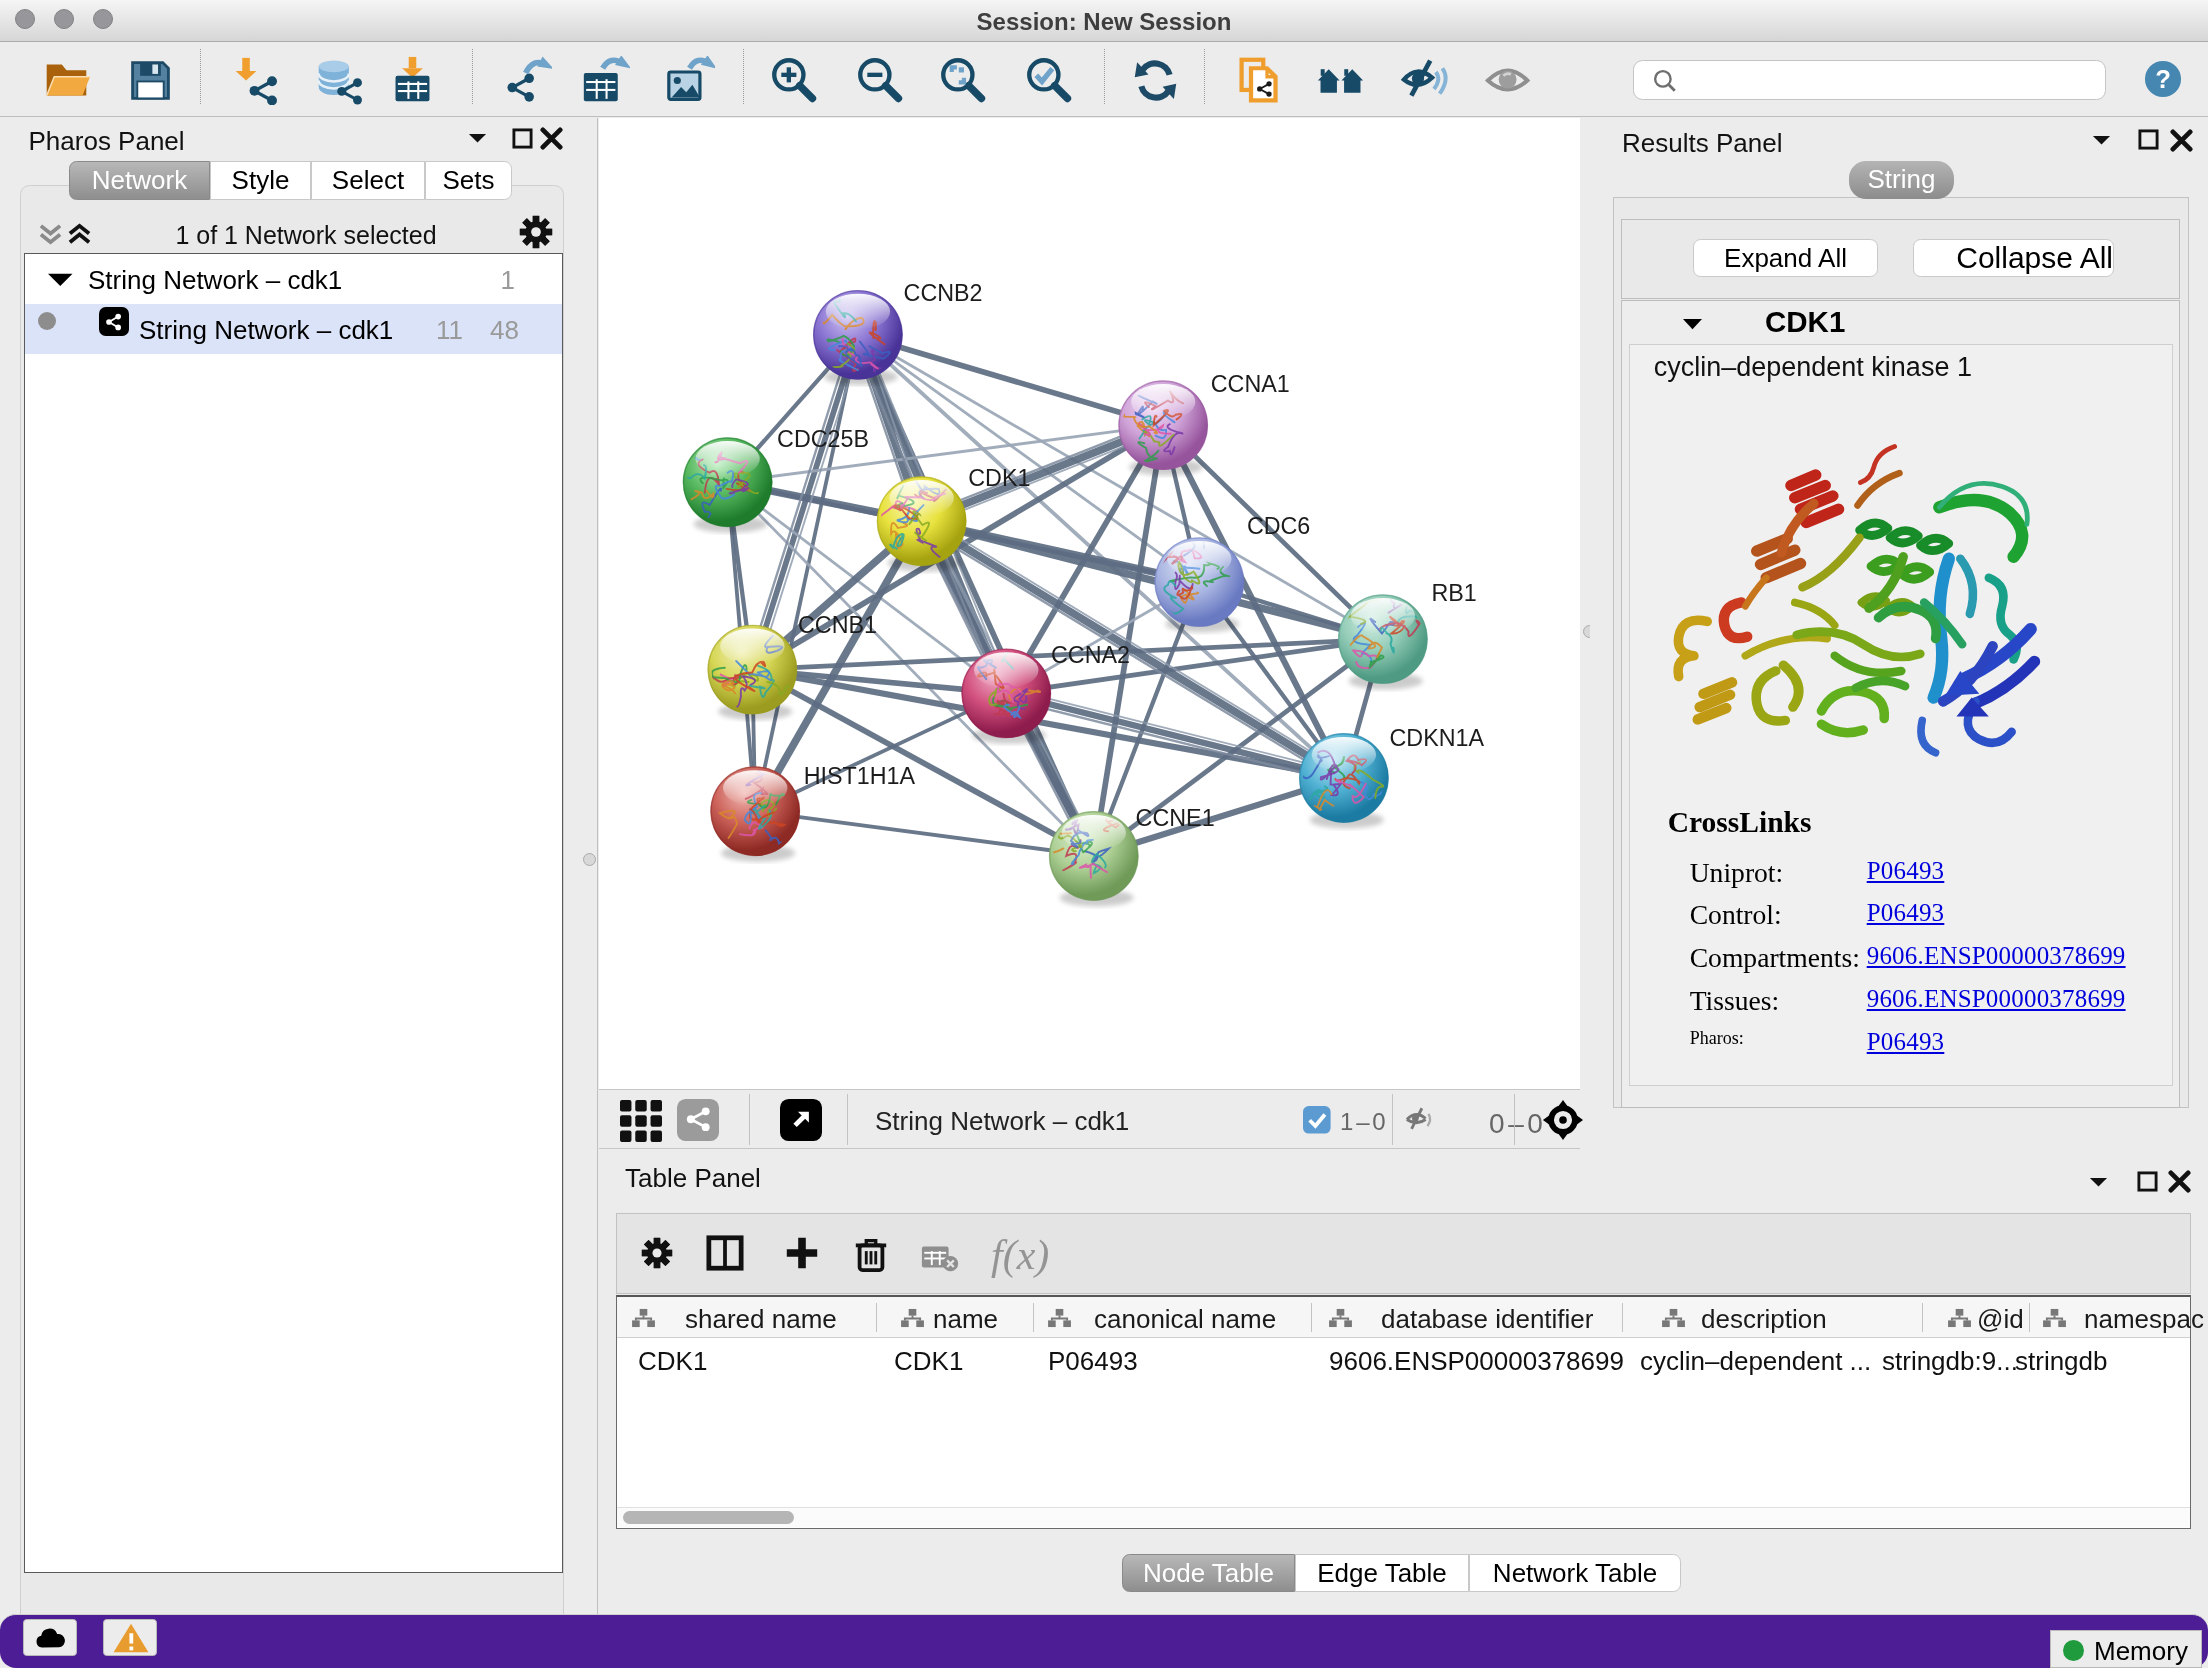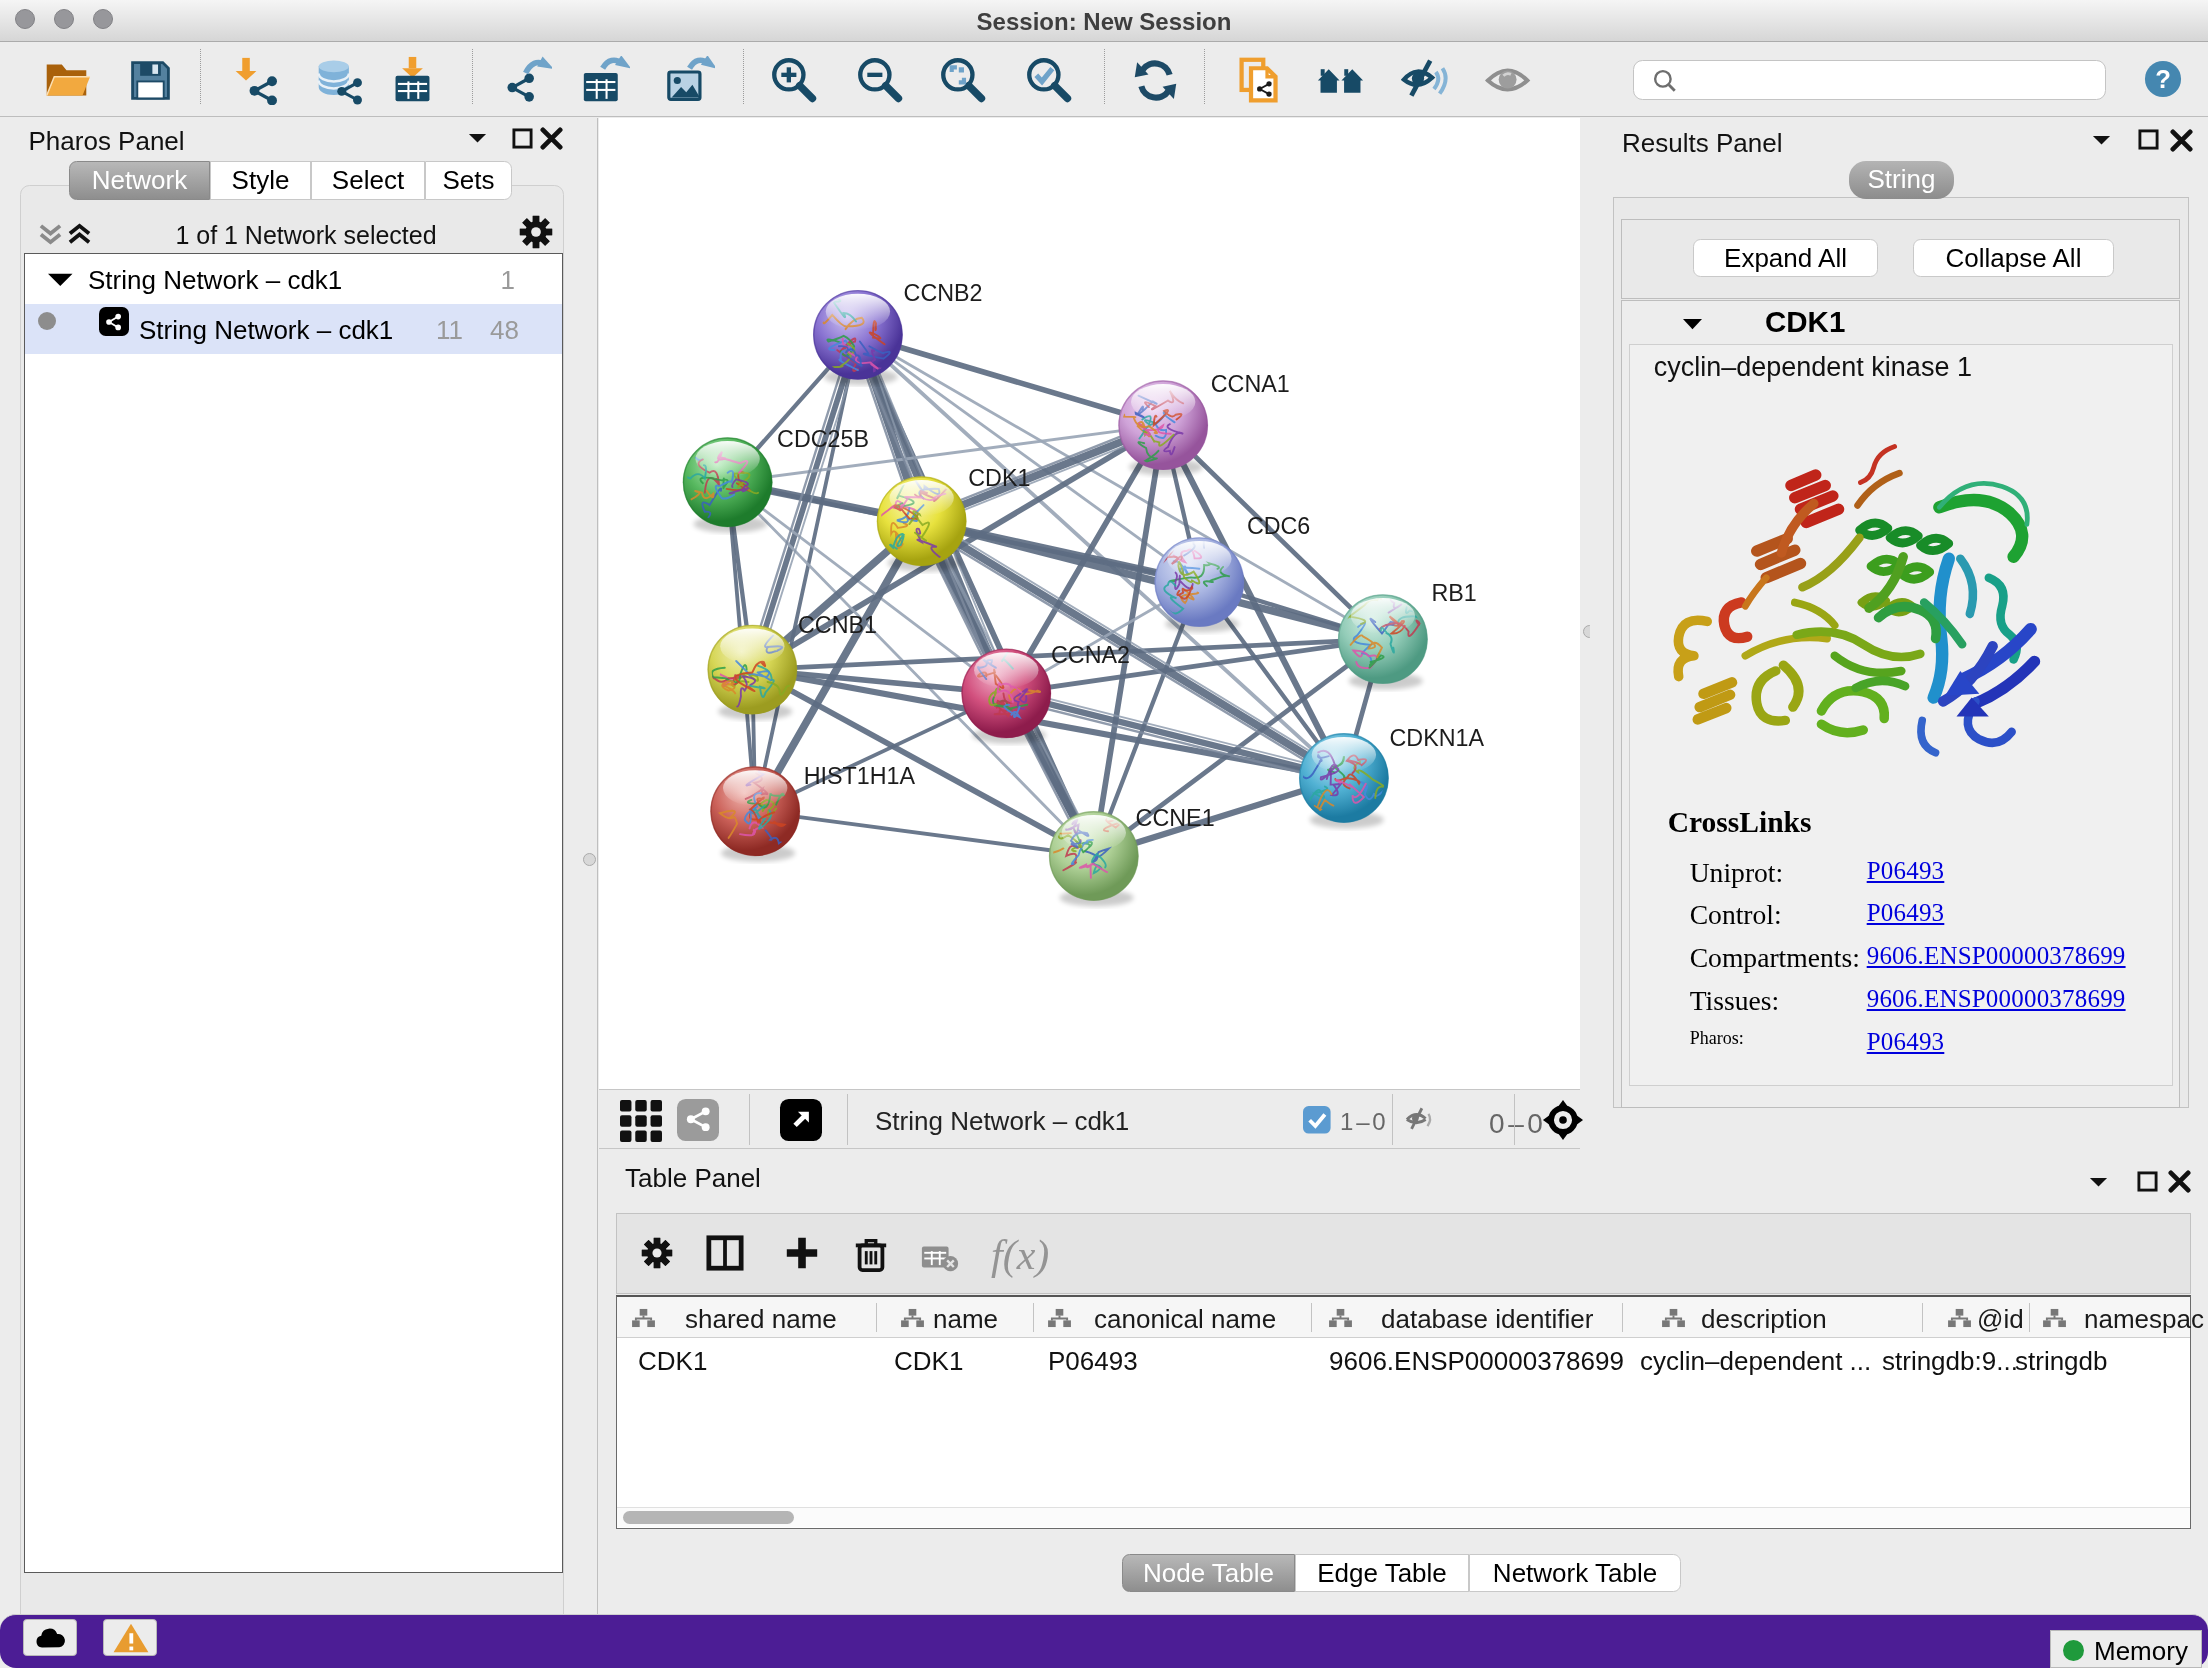--- a/index.html
+++ b/index.html
@@ -728,21 +728,21 @@
         </svg>
 <svg width="23" height="23" viewBox="0 0 24 24" style="position:absolute;left:580px;top:10.5px">
           <path d="M3 3 L21 21 M21 3 L3 21" stroke="#111" stroke-width="5" stroke-linecap="round"></path>
         </svg>
       </div>
   <div style="position:absolute;left:23px;top:79px;width:576px;height:911px;background:#e9e9e9;border:1px solid #c2c2c2"></div>
   <div style="position:absolute;left:259px;top:43px;width:105px;height:38px;background:linear-gradient(#b4b4b4,#8c8c8c);border-radius:17px;color:#fff;font-size:26px;text-align:center;line-height:37px">String</div>
 
   <div style="position:absolute;left:31px;top:101px;width:559px;height:80px;border:1px solid #bdbdbd">
     <div style="position:absolute;left:71px;top:19px;width:185px;height:38px;background:#fff;border:1px solid #c9c9c9;border-radius:7.6px;font-size:26px;text-align:center;line-height:36px">Expand All</div>
-    <div style="position:absolute;left:291px;top:19px;width:201px;height:38px;background:#fff;border:1px solid #c9c9c9;border-radius:7.6px;font-size:26px;text-align:center;line-height:36px">Collapse All</div>
+    <div style="position:absolute;left:291px;top:19px;width:201px;height:38px;background:#fff;border:1px solid #c9c9c9;border-radius:7.6px;font-size:30px;text-align:right;line-height:36px">Collapse All</div>
   </div>
 
   <div style="position:absolute;left:31px;top:182px;width:559px;height:808px;border:1px solid #bdbdbd;background:#ededed">
     <svg width="21" height="13.3" viewBox="0 0 22 14" style="position:absolute;left:60px;top:16px">
           <polygon points="1,2 21,2 11,13" fill="#000"></polygon>
         </svg>
     <div style="position:absolute;left:143px;top:3.8px;font-size:29.5px;font-weight:bold">CDK1</div>
     <div style="position:absolute;left:6.7px;top:43px;width:544px;height:742px;border:1px solid #cfcfcf;background:#f0f0f0">
       <div style="position:absolute;left:24px;top:6.7px;font-size:27px;color:#111">cyclin–dependent kinase 1</div>
       <svg id="ribbon" width="390" height="352" viewBox="0 0 410 370" style="position:absolute;left:24px;top:71px">

